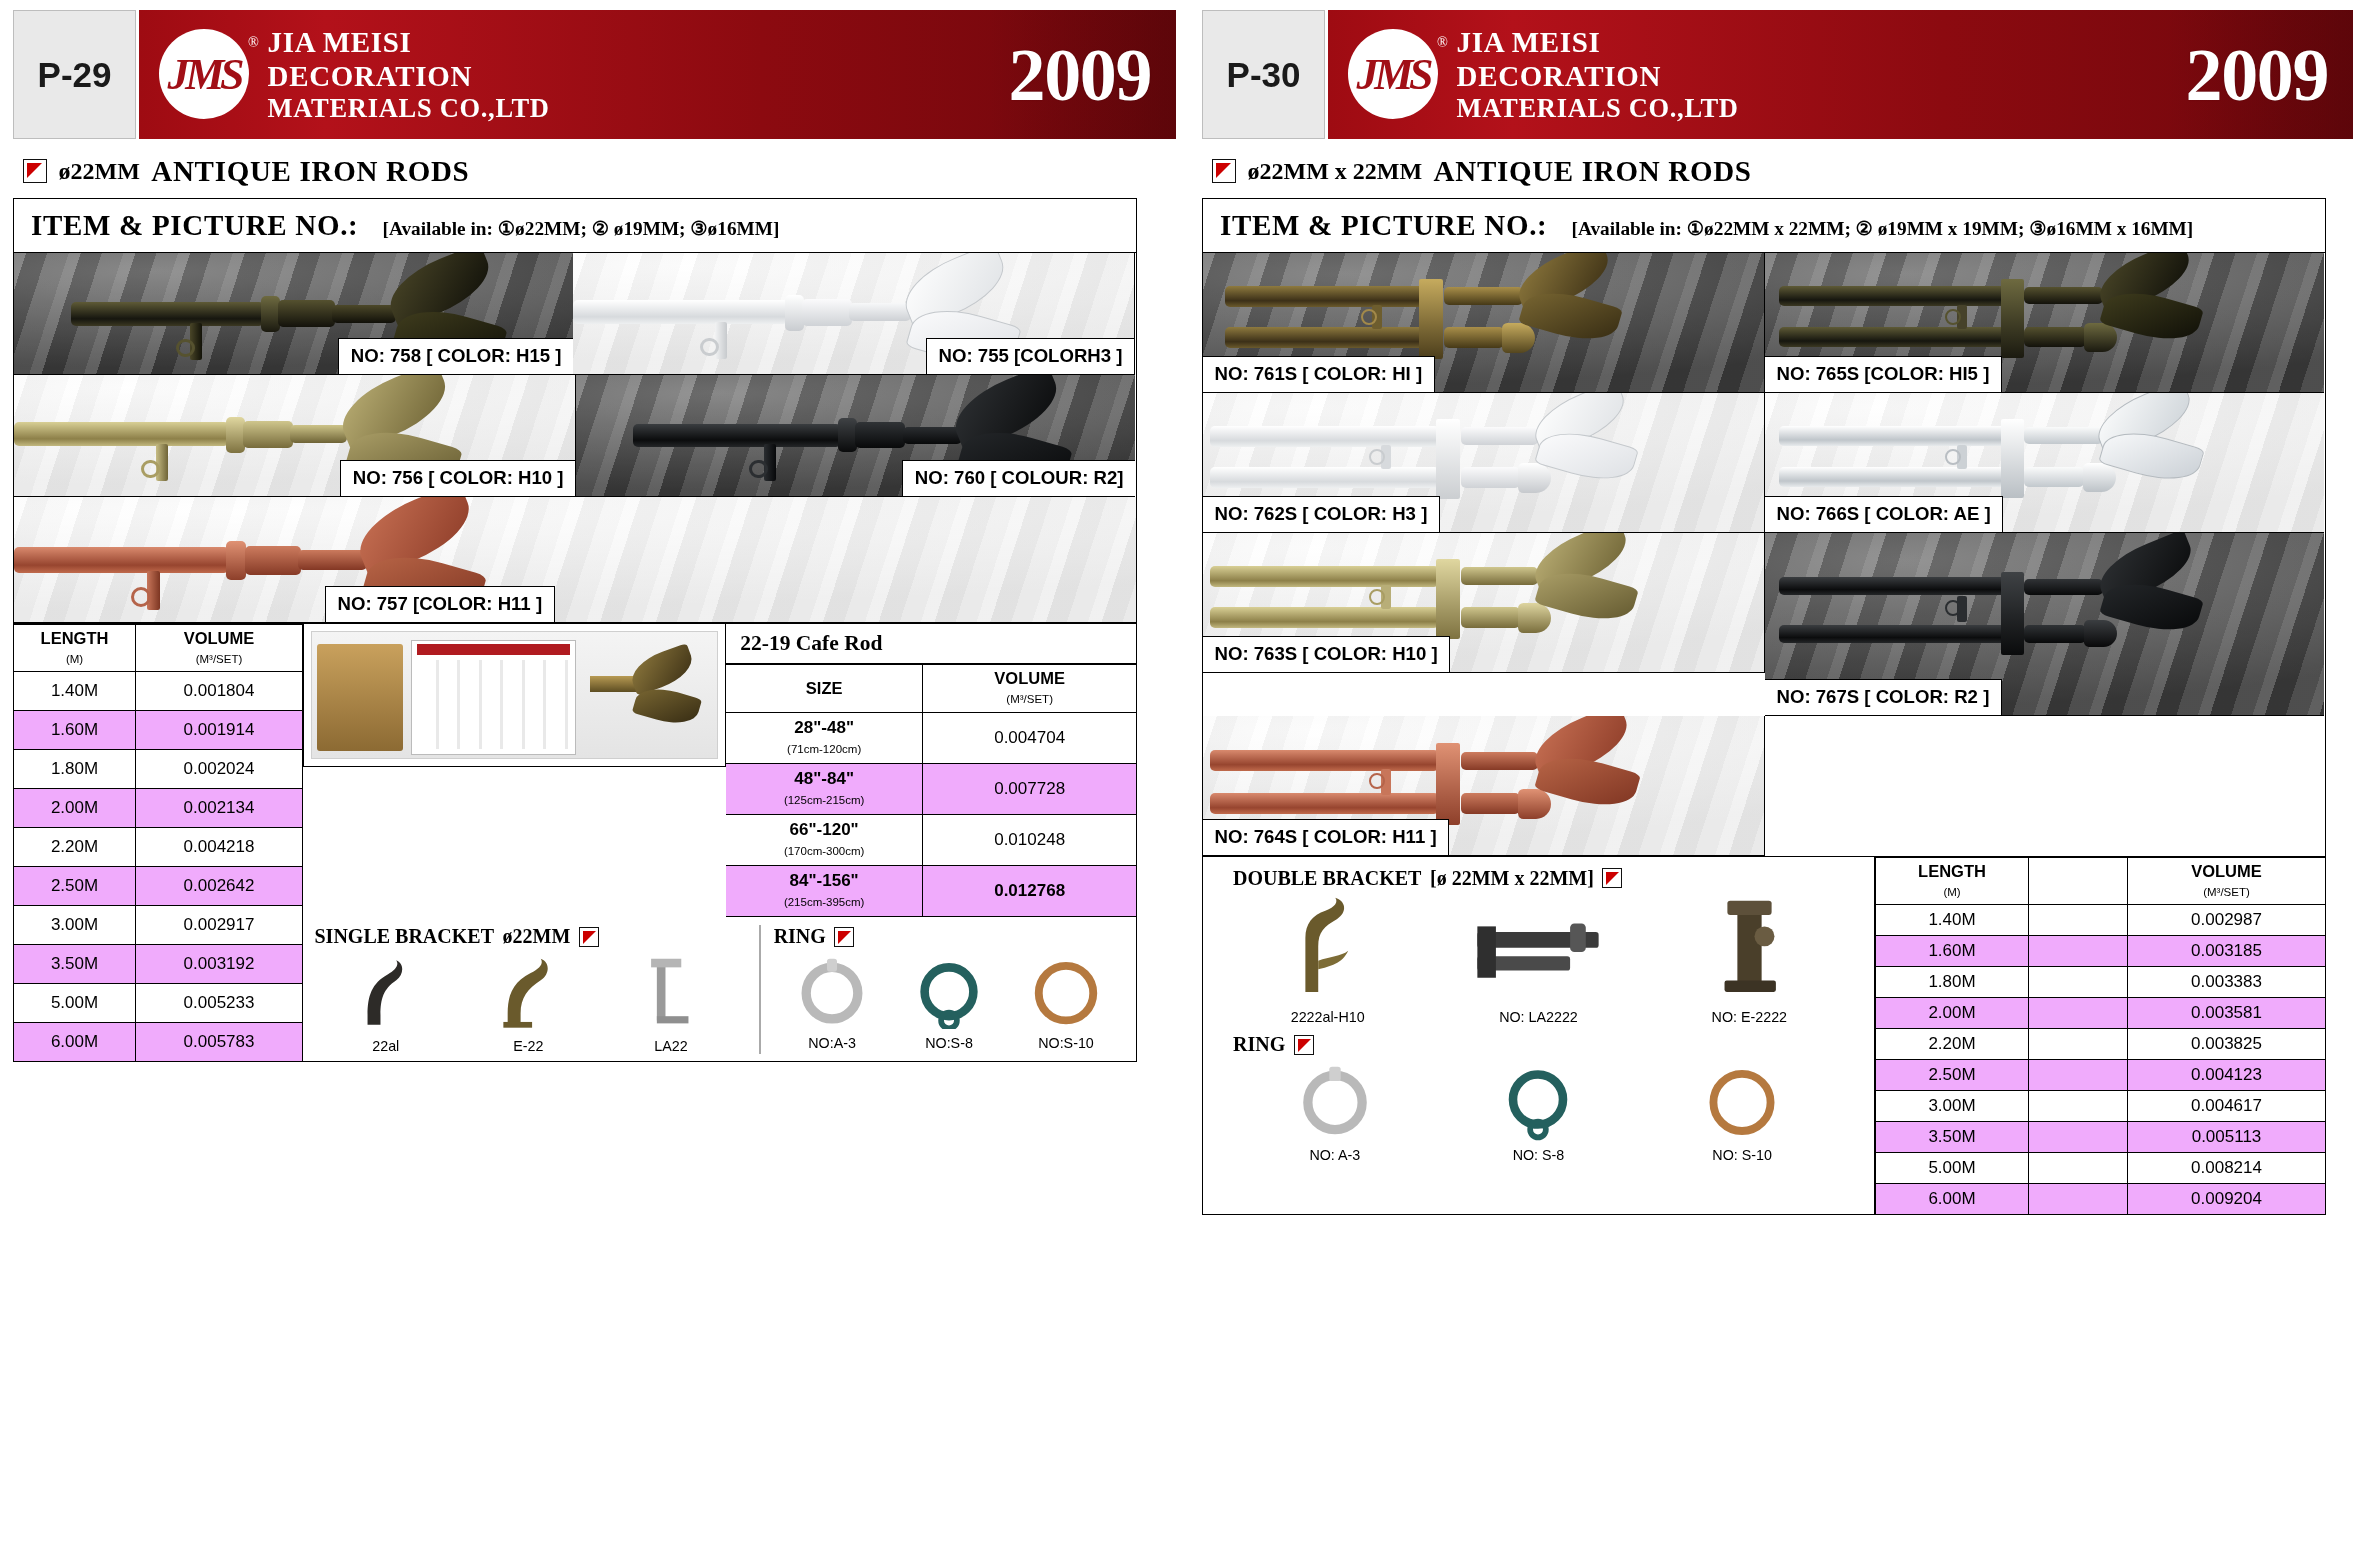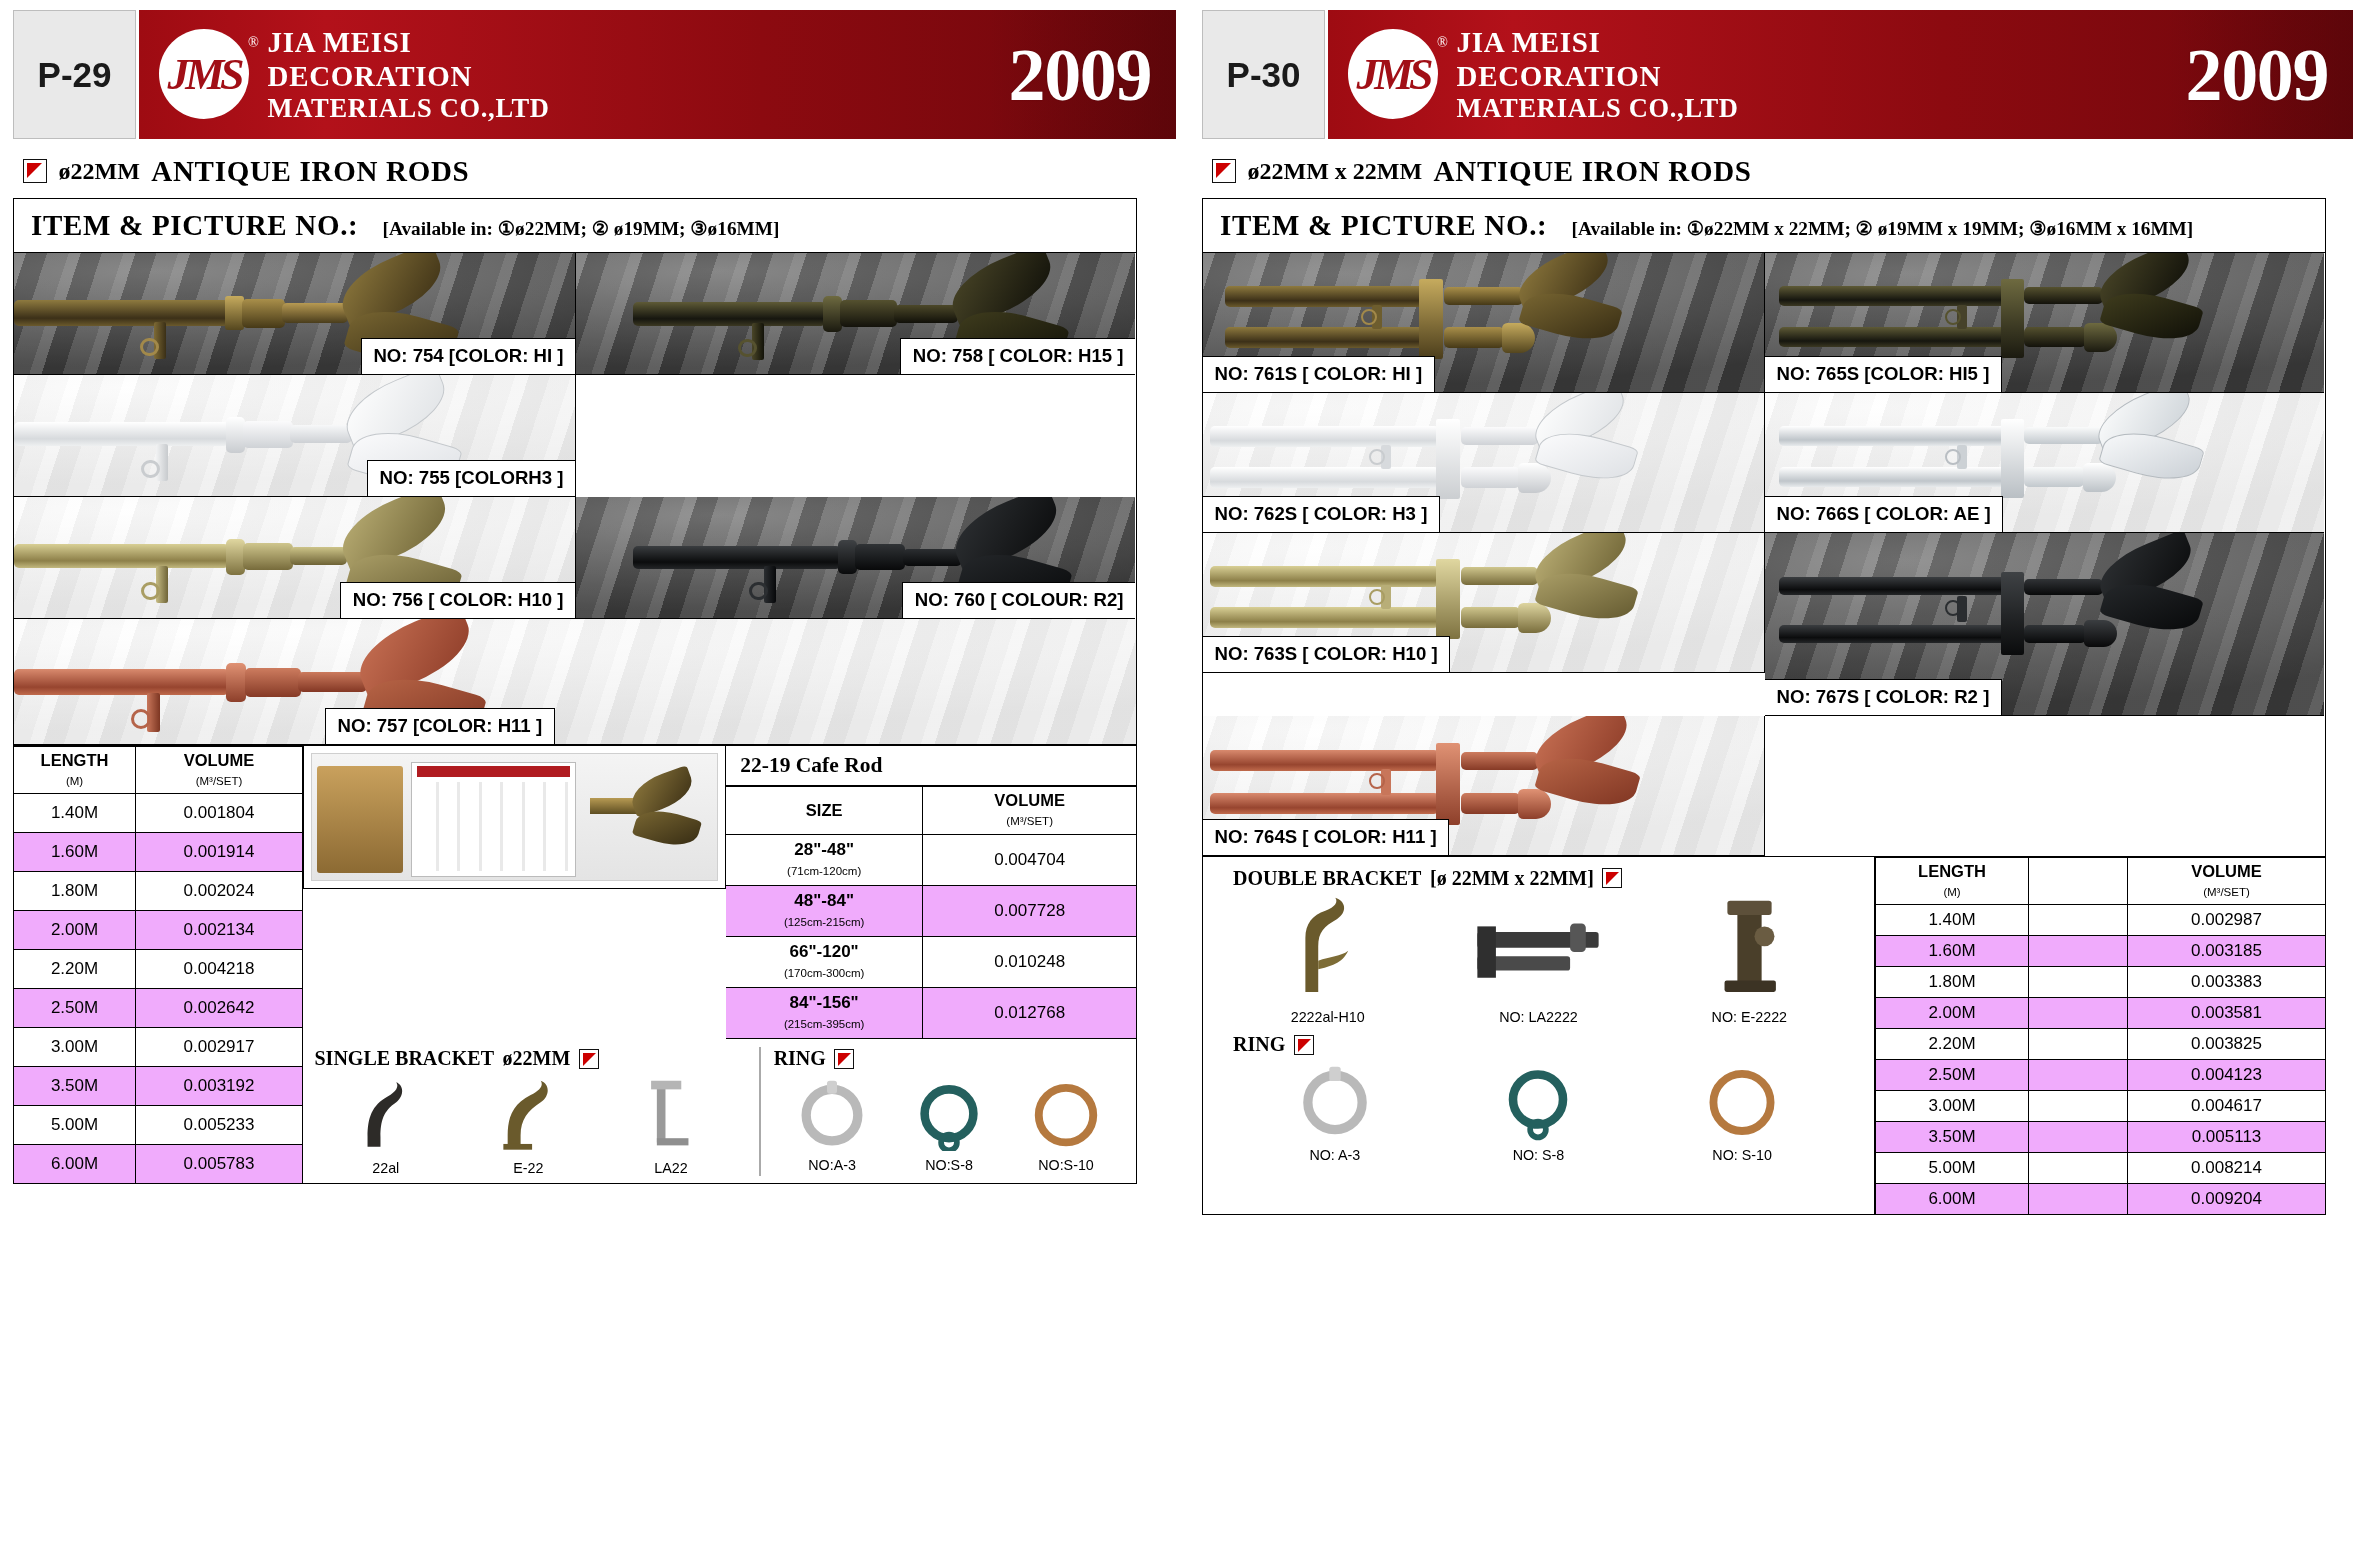--- a/index.html
+++ b/index.html
@@ -161,34 +161,20 @@
     </div>
 
     <div class="framebox" style="width:1124px;">
       <div class="itemhdr">
         <span class="lbl">ITEM &amp; PICTURE NO.:</span>
         <span class="avail">[Available in: ①ø22MM;  ② ø19MM; ③ø16MM]</span>
       </div>
 
       <div class="grid">
 
-        <div class="cell" style="width:562px;height:122px;border-right:1.4px solid #000;">
-          <div class="photo">
-            <div class="silkbg dark"></div>
-            <div class="rod" style="left:0;top:47px;width:215px;height:26px;background:linear-gradient(180deg,#8e7a3f,#3c3018 70%,#6b5a2c);"></div>
-            <div class="rod" style="left:211px;top:43px;width:18.6px;height:34px;background:linear-gradient(180deg,#c6ab5e,#55471f);border-radius:2.9px;"></div>
-            <div class="rod" style="left:228px;top:46px;width:43px;height:29px;background:linear-gradient(180deg,#a98f4a,#463917);"></div>
-            <div class="bracket" style="left:140px;top:69px;width:11.5px;height:37px;background:linear-gradient(90deg,#7e6a35,#3a2f16);"></div>
-            <div class="ringicon" style="left:126px;top:85px;width:18.6px;height:18.6px;border-width:3.6px;border-color:#a2894a;"></div>
-            <div class="rod" style="left:268px;top:50px;width:66px;height:20px;background:linear-gradient(180deg,#b79a53,#4a3d1c);"></div>
-            <div class="leaf" style="left:324px;top:7.2px;width:107px;height:52px;background:linear-gradient(140deg,#8f7a3e,#3a2e14);transform:rotate(-22deg);"></div>
-            <div class="leaf" style="left:334px;top:60px;width:107px;height:50px;background:linear-gradient(140deg,#7d6a34,#322811);transform:rotate(16deg);"></div>
-          </div>
-          <div class="cap">NO: 754 [COLOR: HI ]</div>
-        </div>
 
         <div class="cell" style="width:559px;height:122px;border-right:none;">
           <div class="photo">
             <div class="silkbg dark"></div>
             <div class="rod" style="left:57px;top:49px;width:193px;height:24px;background:linear-gradient(180deg,#5e5a36,#16160f 70%,#3b3822);"></div>
             <div class="rod" style="left:247px;top:43px;width:18.6px;height:36px;background:linear-gradient(180deg,#6e6a40,#1b1a10);"></div>
             <div class="rod" style="left:264px;top:47px;width:57px;height:27px;background:linear-gradient(180deg,#55512f,#13120b);"></div>
             <div class="bracket" style="left:176px;top:70px;width:11.5px;height:37px;background:linear-gradient(90deg,#4a4628,#121208);"></div>
             <div class="ringicon" style="left:162px;top:86px;width:18.6px;height:18.6px;border-width:3.6px;border-color:#56522f;"></div>
             <div class="rod" style="left:318px;top:52px;width:64px;height:18.6px;background:linear-gradient(180deg,#4c4829,#111009);"></div>
@@ -361,21 +347,21 @@
                 <tr>
                   <td style="border-left:none;">
                     <span style="font-weight:bold;">66"-120"</span><br><span class="sub">(170cm-300cm)</span>
                   </td>
                   <td style="border-right:none;">0.010248</td>
                 </tr>
                 <tr class="alt">
                   <td style="border-left:none;border-bottom:none;">
                     <span style="font-weight:bold;">84"-156"</span><br><span class="sub">(215cm-395cm)</span>
                   </td>
-                  <td style="border-right:none;border-bottom:none;">0.012768</td>
+                  <td style="border-right:none;border-bottom:none;font-weight:bold;">0.012768</td>
                 </tr>
               </tbody>
             </table>
           </div>
         </div>
 
         <div class="accessories" style="border-left:none;display:flex;">
           <div style="width:55%;padding-right:17px;">
             <div class="acc-head">
               <span>SINGLE  BRACKET</span>

